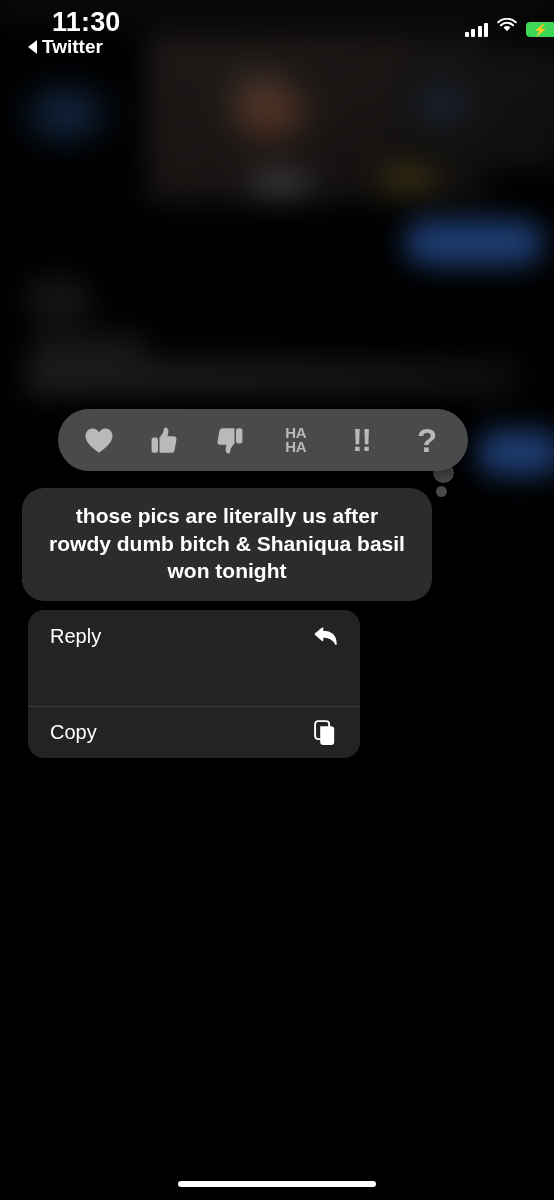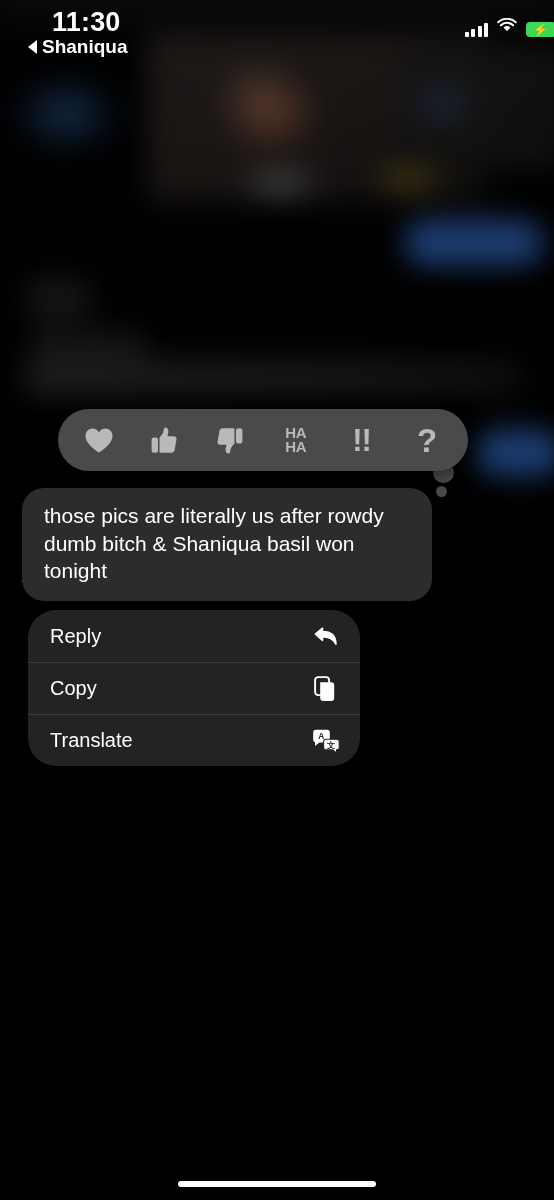--- a/index.html
+++ b/index.html
@@ -163,21 +163,22 @@
     position:absolute; left:22px; top:488px;
     width:410px;
     background:#2c2c2e;
     border-radius:22px;
     padding:14px 22px 16px 22px;
     z-index:28;
     box-shadow:0 6px 22px rgba(0,0,0,.55);
   }
   #message-text {
     color:#fff; font-size:21px; line-height:1.32;
-    font-weight:normal;
+    font-weight:bold;
+    text-align:center;
   }
   #bubble-tail {
     position:absolute; left:20px; top:556px;
     width:26px; height:26px;
     background:#2c2c2e;
     border-bottom-left-radius:18px;
     clip-path:polygon(0 100%, 100% 100%, 100% 0);
     z-index:27;
   }
   #bubble-tail:after {
@@ -185,33 +186,33 @@
     width:12px; height:12px;
     background:#2c2c2e;
     border-radius:0 0 0 10px;
   }
 
   
   #context-menu {
     position:absolute; left:28px; top:610px;
     width:332px;
     background:#232325;
-    border-radius:28px;
+    border-radius:16px;
     overflow:hidden;
     z-index:32;
     box-shadow:0 8px 28px rgba(0,0,0,.6);
   }
   .menu-item {
     height:52px;
     display:flex; align-items:center; justify-content:space-between;
     padding:0 20px 0 22px;
     cursor:pointer;
     position:relative;
   }
-  .menu-item + .menu-item { border-top:1px solid #3a3a3c; }
+  .menu-item + .menu-item { border-top:1px solid #3a3a3c;margin-top:44px; }
   .menu-label {
     color:#fff; font-size:20px; font-weight:normal;
   }
   .menu-icon {
     color:#fff;
     display:flex; align-items:center; justify-content:center;
     width:28px; height:28px;
   }
   .menu-icon svg { display:block; }
 
@@ -240,21 +241,21 @@
     <div class="bg-bubble-grey g2"></div>
     <div class="bg-bubble-grey g3"></div>
   </div>
   <div id="scrim"></div>
   <div id="scrim-bottom"></div>
 
   <div id="status-bar">
     <div id="clock">11:30</div>
     <div id="back-app">
       <span class="tri"></span>
-      <span>Shaniqua</span>
+      <span>Twitter</span>
     </div>
     <div id="status-right">
       <span class="sig">
         <i></i>
           <i></i>
           <i></i>
           <i></i>
       </span>
       <span>
         <svg width="20" height="15" viewBox="0 0 20 15">
@@ -330,30 +331,19 @@
     <div class="menu-item">
       <span class="menu-label">Copy</span>
       <span class="menu-icon">
         <svg width="24" height="26" viewBox="0 0 24 26">
           <rect x="1.1" y="1.1" width="14" height="18" rx="3" fill="none" stroke="#fff" stroke-width="1.9"></rect>
           <path d="M6.2 6.2 h11 a3 3 0 0 1 3 3 v12.7 a3 3 0 0 1 -3 3 h-8 a3 3 0 0 1 -3 -3 z" fill="#fff"></path>
         </svg>
       </span>
     </div>
 
-    <div class="menu-item">
-      <span class="menu-label">Translate</span>
-      <span class="menu-icon">
-        <svg width="28" height="24" viewBox="0 0 28 24">
-          <path d="M1.2 3.4 a2.6 2.6 0 0 1 2.6-2.6 h11.4 a2.6 2.6 0 0 1 2.6 2.6 v7.4 a2.6 2.6 0 0 1 -2.6 2.6 h-7.8 l-4.4 3.6 v-3.6 h0.2 a2.6 2.6 0 0 1 -2 -2.6 z" fill="#fff"></path>
-          <text x="9.3" y="10.4" font-family="'Liberation Sans',sans-serif" font-size="8.4" font-weight="bold" fill="#232325" text-anchor="middle">A</text>
-          <path d="M11.6 12.8 a2.5 2.5 0 0 1 2.5-2.5 h10.6 a2.5 2.5 0 0 1 2.5 2.5 v5.6 a2.5 2.5 0 0 1 -2.5 2.5 h-0.2 v3.1 l-4 -3.1 h-6.4 a2.5 2.5 0 0 1 -2.5 -2.5 z" fill="#fff" stroke="#232325" stroke-width="1.1"></path>
-          <text x="19.2" y="19.1" font-family="'DejaVu Sans',sans-serif" font-size="8.2" font-weight="bold" fill="#232325" text-anchor="middle">文</text>
-        </svg>
-      </span>
-    </div>
 
 
   </div>
 
   <div id="home-indicator"></div>
 
 </div>
 
 </body></html>

